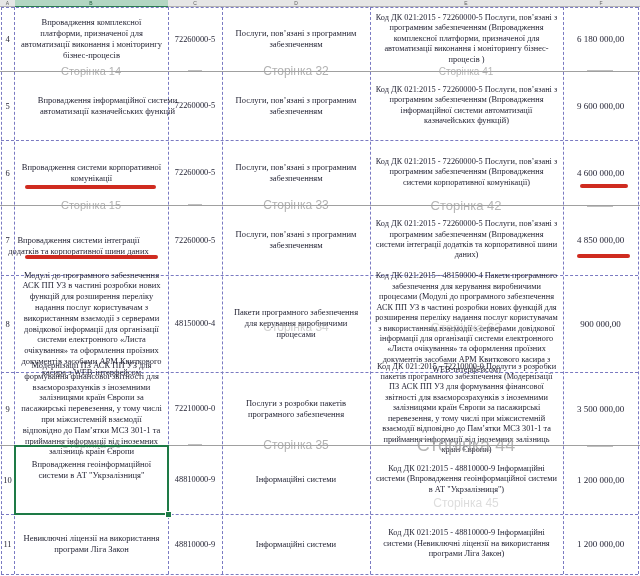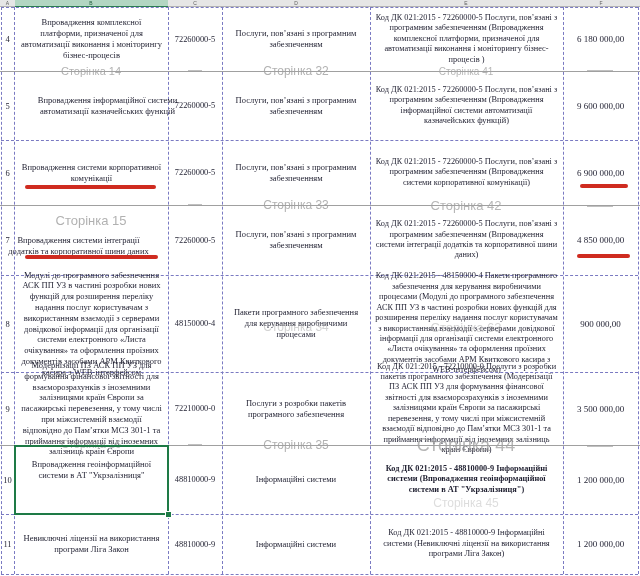--- a/index.html
+++ b/index.html
@@ -80,21 +80,21 @@
       <div class="cell c-desc" style="left: 31px; top: 71px; width: 153px; height: 69px;">Впровадження інформаційної системи автоматизації казначейських функцій</div>
       <div class="cell c-code" style="left: 168px; top: 71px; width: 54px; height: 69px;">72260000-5</div>
       <div class="cell c-cat" style="left: 222px; top: 71px; width: 148px; height: 69px;">Послуги, пов’язані з програмним забезпеченням</div>
       <div class="cell c-det" style="left: 370px; top: 71px; width: 193px; height: 69px;">Код ДК 021:2015 - 72260000-5  Послуги, пов’язані з програмним забезпеченням (Впровадження інформаційної системи автоматизації казначейських функцій)</div>
       <div class="cell c-amt" style="left: 563px; top: 71px; width: 75px; height: 69px;">9 600 000,00</div>
       <div class="cell c-num" style="left: 0px; top: 140px; width: 15px; height: 65px;">6</div>
       <div class="cell c-desc" style="left: 15px; top: 140px; width: 153px; height: 65px;">Впровадження системи корпоративної комунікації</div>
       <div class="cell c-code" style="left: 168px; top: 140px; width: 54px; height: 65px;">72260000-5</div>
       <div class="cell c-cat" style="left: 222px; top: 140px; width: 148px; height: 65px;">Послуги, пов’язані з програмним забезпеченням</div>
       <div class="cell c-det" style="left: 370px; top: 140px; width: 193px; height: 65px;">Код ДК 021:2015 - 72260000-5  Послуги, пов’язані з програмним забезпеченням (Впровадження системи корпоративної комунікації)</div>
-      <div class="cell c-amt" style="left: 563px; top: 140px; width: 75px; height: 65px;">6 900 000,00</div>
+      <div class="cell c-amt" style="left: 563px; top: 140px; width: 75px; height: 65px;">4 600 000,00</div>
       <div class="cell c-num" style="left: 0px; top: 205px; width: 15px; height: 70px;">7</div>
       <div class="cell c-desc" style="left: 2px; top: 205px; width: 153px; height: 82px;">Впровадження системи інтеграції додатків та корпоративної шини даних</div>
       <div class="cell c-code" style="left: 168px; top: 205px; width: 54px; height: 70px;">72260000-5</div>
       <div class="cell c-cat" style="left: 222px; top: 205px; width: 148px; height: 70px;">Послуги, пов’язані з програмним забезпеченням</div>
       <div class="cell c-det" style="left: 370px; top: 205px; width: 193px; height: 70px;">Код ДК 021:2015 - 72260000-5  Послуги, пов’язані з програмним забезпеченням (Впровадження системи інтеграції додатків та корпоративної шини даних)</div>
       <div class="cell c-amt" style="left: 563px; top: 205px; width: 75px; height: 70px;">4 850 000,00</div>
       <div class="cell c-num" style="left: 0px; top: 275px; width: 15px; height: 97px;">8</div>
       <div class="cell c-desc" style="left: 15px; top: 275px; width: 153px; height: 97px;">Модулі до програмного забезпечення АСК ПП УЗ в частині розробки нових функцій для розширення переліку надання послуг користувачам з використанням взаємодії з серверами довідкової інформації для організації системи електронного «Листа очікування» та оформлення проїзних документів засобами АРМ Квиткового касира з WEB-інтерфейсом</div>
       <div class="cell c-code" style="left: 168px; top: 275px; width: 54px; height: 97px;">48150000-4</div>
       <div class="cell c-cat" style="left: 222px; top: 275px; width: 148px; height: 97px;">Пакети програмного забезпечення для керування виробничими процесами</div>
@@ -103,34 +103,34 @@
       <div class="cell c-num" style="left: 0px; top: 372px; width: 15px; height: 73px;">9</div>
       <div class="cell c-desc" style="left: 15px; top: 372px; width: 153px; height: 73px;">Модернізації ПЗ АСК ПП УЗ для формування фінансової звітності для взаєморозрахунків з іноземними залізницями країн Європи за пасажирські перевезення, у тому числі при міжсистемній взаємодії відповідно до Пам’ятки МСЗ 301-1 та приймання інформації від іноземних залізниць країн Європи</div>
       <div class="cell c-code" style="left: 168px; top: 372px; width: 54px; height: 73px;">72210000-0</div>
       <div class="cell c-cat" style="left: 222px; top: 372px; width: 148px; height: 73px;">Послуги з розробки пакетів програмного забезпечення</div>
       <div class="cell c-det" style="left: 370px; top: 372px; width: 193px; height: 73px;">Код ДК 021:2015 - 72210000-0  Послуги з розробки пакетів програмного забезпечення (Модернізації ПЗ АСК ПП УЗ для формування фінансової звітності для взаєморозрахунків з іноземними залізницями країн Європи за пасажирські перевезення, у тому числі при міжсистемній взаємодії відповідно до Пам’ятки МСЗ 301-1 та приймання інформації від іноземних залізниць країн Європи)</div>
       <div class="cell c-amt" style="left: 563px; top: 372px; width: 75px; height: 73px;">3 500 000,00</div>
       <div class="cell c-num" style="left: 0px; top: 445px; width: 15px; height: 69px;">10</div>
       <div class="cell c-desc" style="left: 15px; top: 445px; width: 153px; height: 49px;">Впровадження геоінформаційної системи в АТ "Укрзалізниця"</div>
       <div class="cell c-code" style="left: 168px; top: 445px; width: 54px; height: 69px;">48810000-9</div>
       <div class="cell c-cat" style="left: 222px; top: 445px; width: 148px; height: 69px;">Інформаційні системи</div>
-      <div class="cell c-det" style="left: 370px; top: 445px; width: 193px; height: 69px; font-weight: bold;">Код ДК 021:2015 - 48810000-9 Інформаційні системи (Впровадження геоінформаційної системи в АТ "Укрзалізниця")</div>
+      <div class="cell c-det" style="left: 370px; top: 445px; width: 193px; height: 69px;">Код ДК 021:2015 - 48810000-9 Інформаційні системи (Впровадження геоінформаційної системи в АТ "Укрзалізниця")</div>
       <div class="cell c-amt" style="left: 563px; top: 445px; width: 75px; height: 69px;">1 200 000,00</div>
       <div class="cell c-num" style="left: 0px; top: 514px; width: 15px; height: 60px;">11</div>
       <div class="cell c-desc" style="left: 15px; top: 514px; width: 153px; height: 60px;">Невиключні ліцензії на використання програми Ліга Закон</div>
       <div class="cell c-code" style="left: 168px; top: 514px; width: 54px; height: 60px;">48810000-9</div>
       <div class="cell c-cat" style="left: 222px; top: 514px; width: 148px; height: 60px;">Інформаційні системи</div>
       <div class="cell c-det" style="left: 370px; top: 514px; width: 193px; height: 60px;">Код ДК 021:2015 - 48810000-9 Інформаційні системи (Невиключні ліцензії на використання програми Ліга Закон)</div>
       <div class="cell c-amt" style="left: 563px; top: 514px; width: 75px; height: 60px;">1 200 000,00</div>
     </div>
   <div id="wms">
       <div class="wm" style="left: 91px; top: 71px; font-size: 11px; opacity: 0.8;">Сторінка 14</div>
       <div class="wm" style="left: 296px; top: 71px; font-size: 12px; opacity: 0.8;">Сторінка 32</div>
       <div class="wm" style="left: 466px; top: 71px; font-size: 10px; opacity: 0.75;">Сторінка 41</div>
-      <div class="wm" style="left: 91px; top: 220px; font-size: 13px; opacity: 0.8;">Сторінка 15</div>
+      <div class="wm" style="left: 91px; top: 205px; font-size: 11px; opacity: 0.8;">Сторінка 15</div>
       <div class="wm" style="left: 296px; top: 205px; font-size: 12px; opacity: 0.8;">Сторінка 33</div>
       <div class="wm" style="left: 466px; top: 205px; font-size: 13px; opacity: 0.75;">Сторінка 42</div>
       <div class="wm" style="left: 296px; top: 327px; font-size: 12px; opacity: 0.45;">Сторінка 34</div>
       <div class="wm" style="left: 466px; top: 327px; font-size: 13px; opacity: 0.45;">Сторінка 63</div>
       <div class="wm" style="left: 91px; top: 444px; font-size: 11px; opacity: 0.7;">Сторінка 16</div>
       <div class="wm" style="left: 296px; top: 445px; font-size: 12px; opacity: 0.8;">Сторінка 35</div>
       <div class="wm" style="left: 466px; top: 445px; font-size: 18px; opacity: 0.75;">Сторінка 44</div>
       <div class="wm" style="left: 466px; top: 503px; font-size: 12px; opacity: 0.35;">Сторінка 45</div>
       <div class="smudge" style="left: 195px; top: 71px; width: 14px;"></div>
       <div class="smudge" style="left: 600px; top: 71px; width: 26px;"></div>

